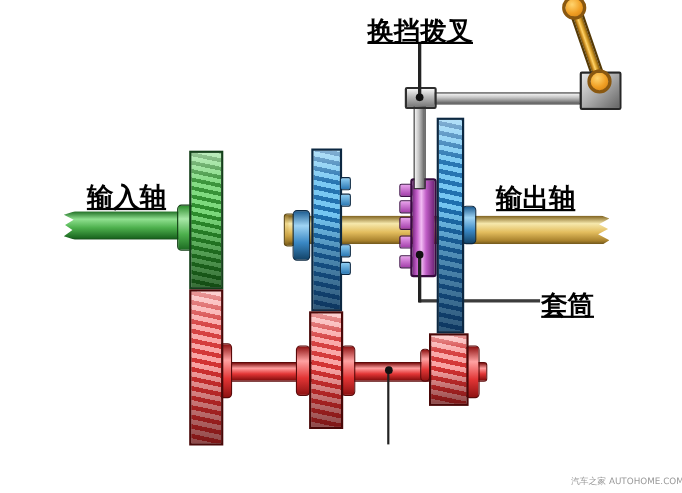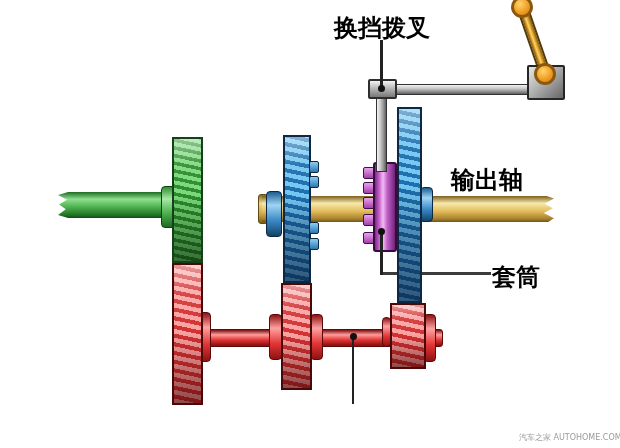--- a/index.html
+++ b/index.html
@@ -60,21 +60,21 @@
   .lever { position:absolute; z-index:6; border:2px solid #553a06; border-radius:4px;
     background:linear-gradient(to right,#6e4a08,#c8891c 22%,#ffd369 46%,#dca32c 68%,#7c5208);
     transform-origin:6px 72px; transform:rotate(-19deg); }
   .joint { position:absolute; z-index:8; border-radius:50%; border:3px solid #8a5810;
     background:radial-gradient(circle at 38% 32%, #ffd46e, #f09f24 55%, #cf7d12); }
 
   
   .ll  { position:absolute; background:#222; z-index:8; }
   .dot { position:absolute; width:7px; height:7px; background:#111; border-radius:50%; z-index:9; }
   .lbl { position:absolute; z-index:10; font-weight:bold; font-size:24px; color:#000; white-space:nowrap;
-    font-family:"Liberation Sans","DejaVu Sans",sans-serif; }
+    font-family:"Liberation Sans","DejaVu Sans",sans-serif;text-decoration:underline; }
   .watermark { position:absolute; z-index:10; font-size:8px; color:#9a9a9a; white-space:nowrap;
     font-family:"DejaVu Sans",sans-serif; }
 </style>
 </head>
 <body>
 
 <div id="stage">
 
   <div class="abs" style="left:381px; top:272px; width:110px; height:3px; background:#3c3c3c; z-index:1;"></div>
 
@@ -126,18 +126,19 @@
   <div class="ll" style="left:380px; top:40px; width:2.5px; height:47px;"></div>
   <div class="dot" style="left:378px; top:85px;"></div>
 
   <div class="dot" style="left:377.5px; top:228px;"></div>
   <div class="ll" style="left:380px; top:234px; width:2.5px; height:41px; z-index:7;"></div>
 
   <div class="dot" style="left:349.5px; top:333px;"></div>
   <div class="ll" style="left:351.5px; top:339px; width:2.5px; height:65px;"></div>
 
   <div class="lbl" style="left:334px; top:12px;">换挡拨叉</div>
+  <div class="lbl" style="left:79px; top:163px;">输入轴</div>
   <div class="lbl" style="left:451px; top:164px;">输出轴</div>
   <div class="lbl" style="left:492px; top:261px;">套筒</div>
 
   <div class="watermark" style="left:519px; top:432px;">汽车之家 AUTOHOME.COM.CN</div>
 
 </div>
 
 </body></html>

